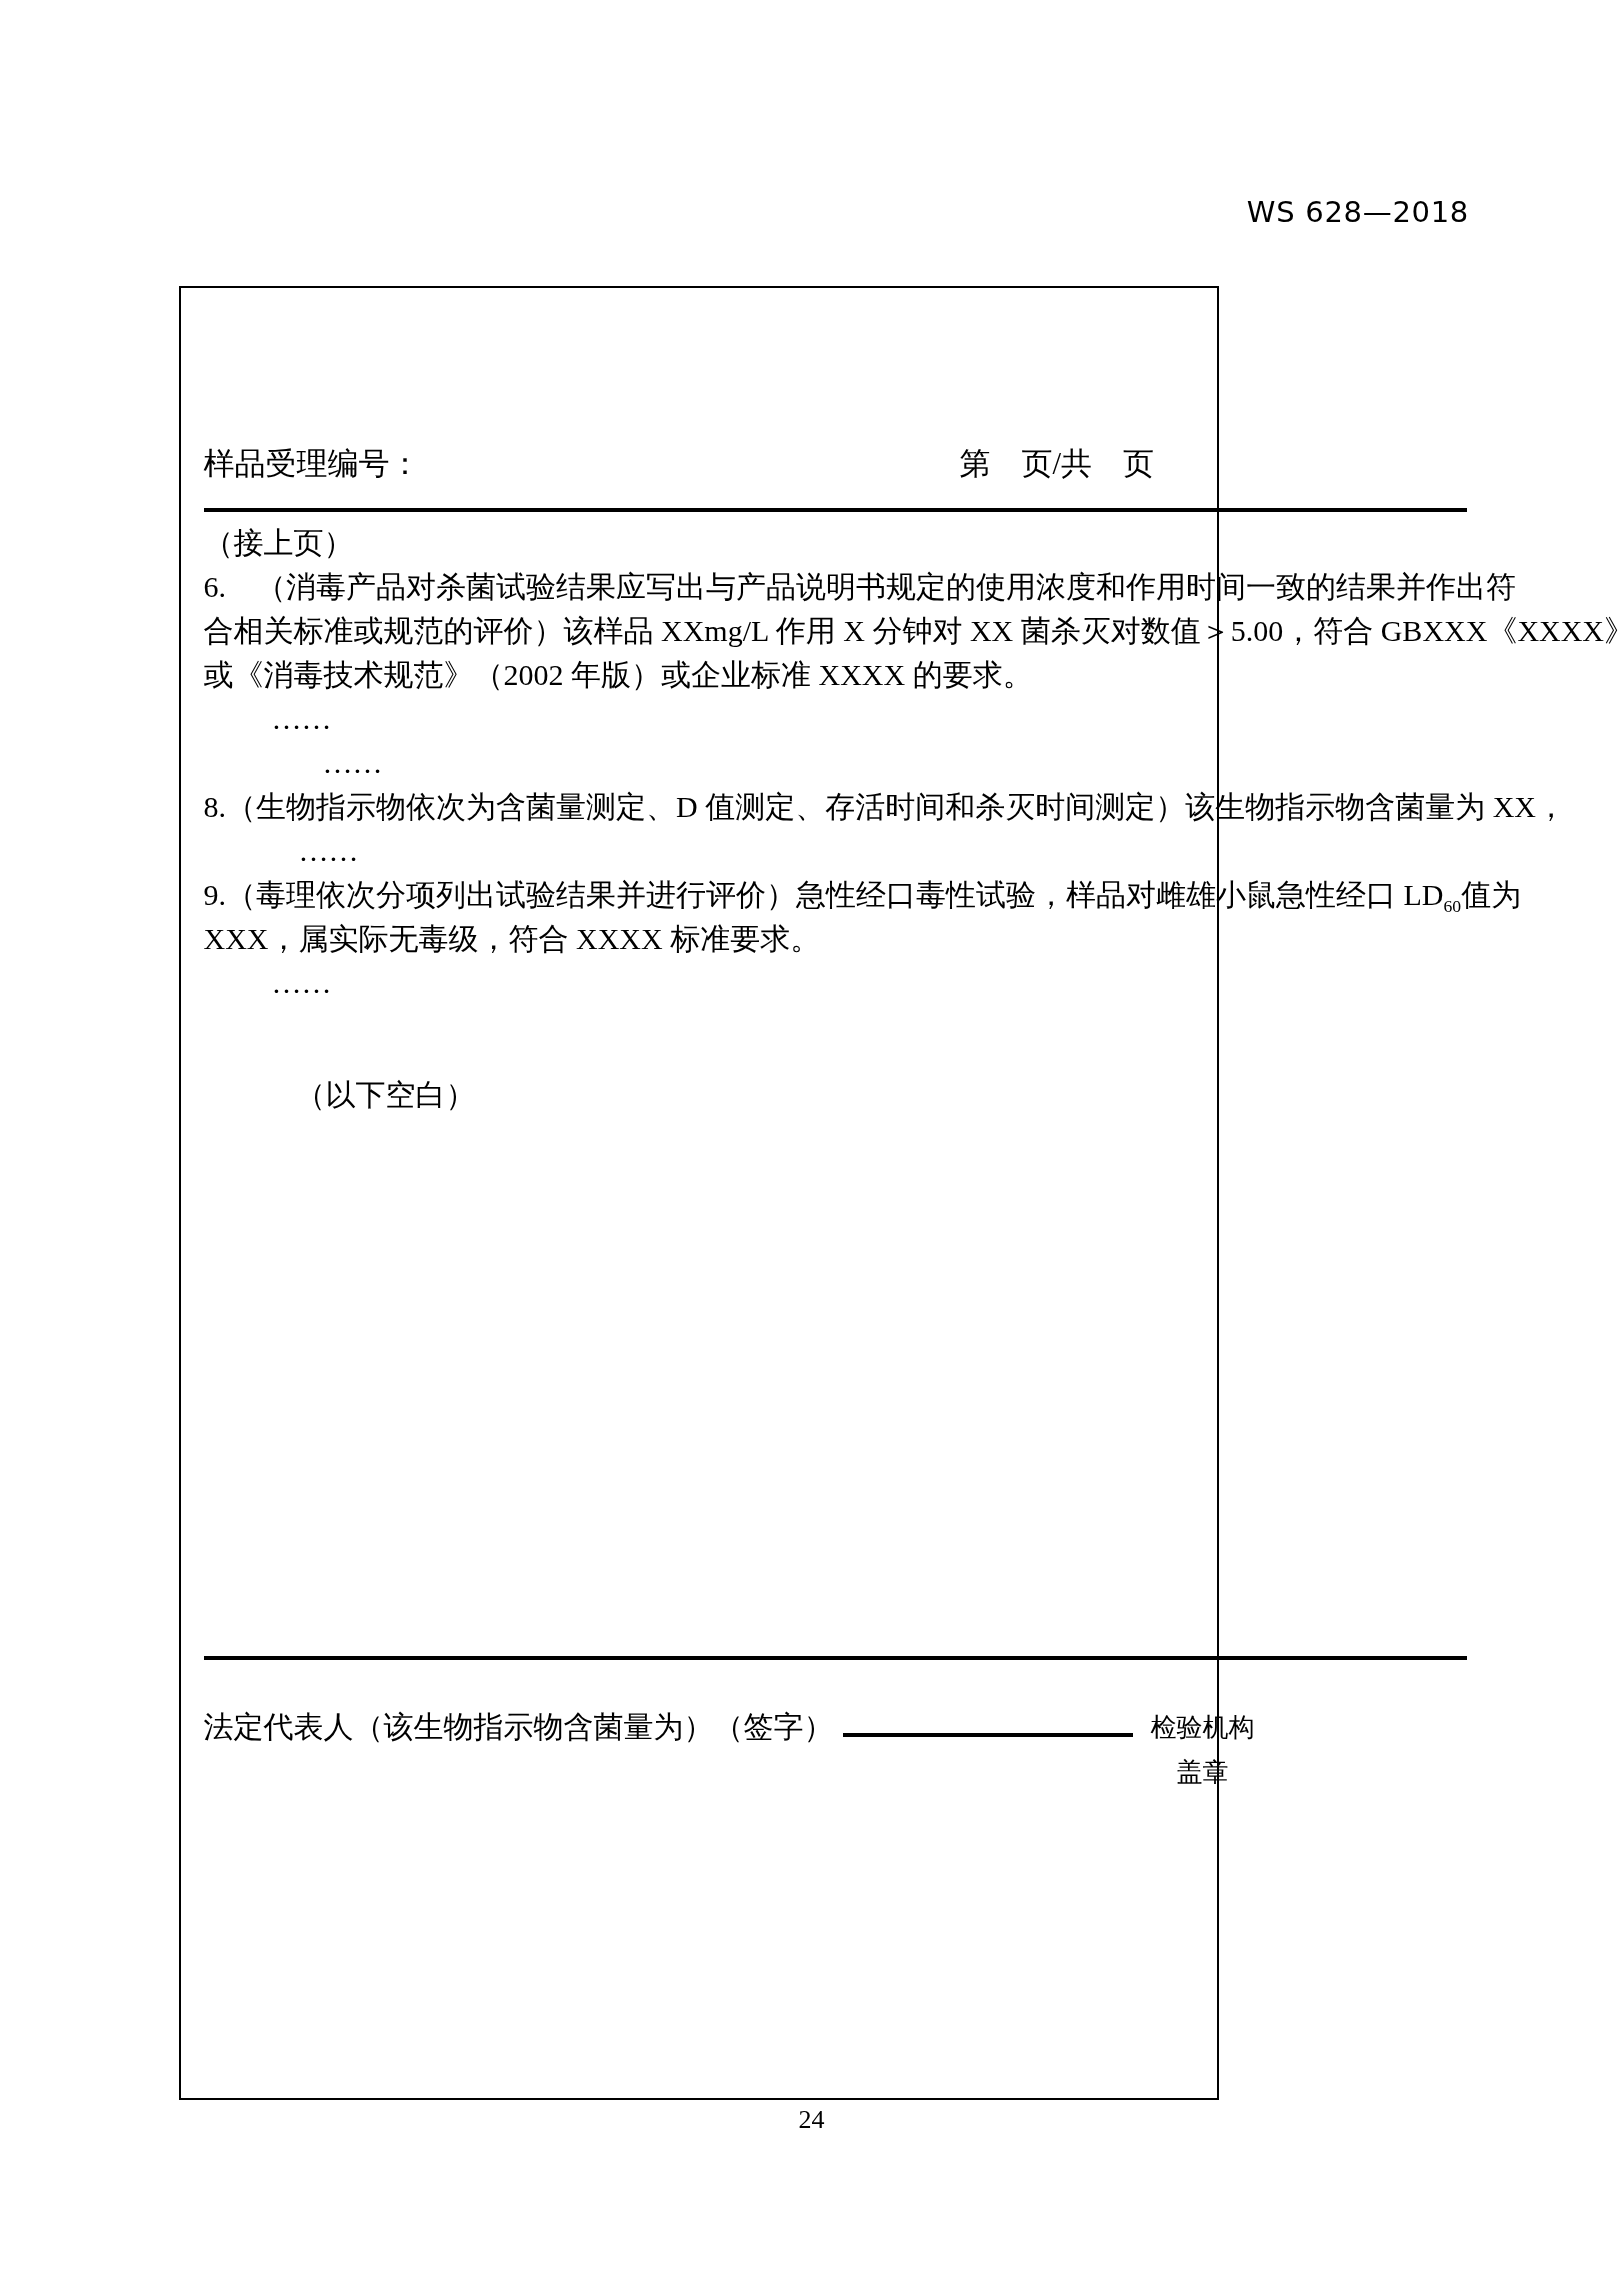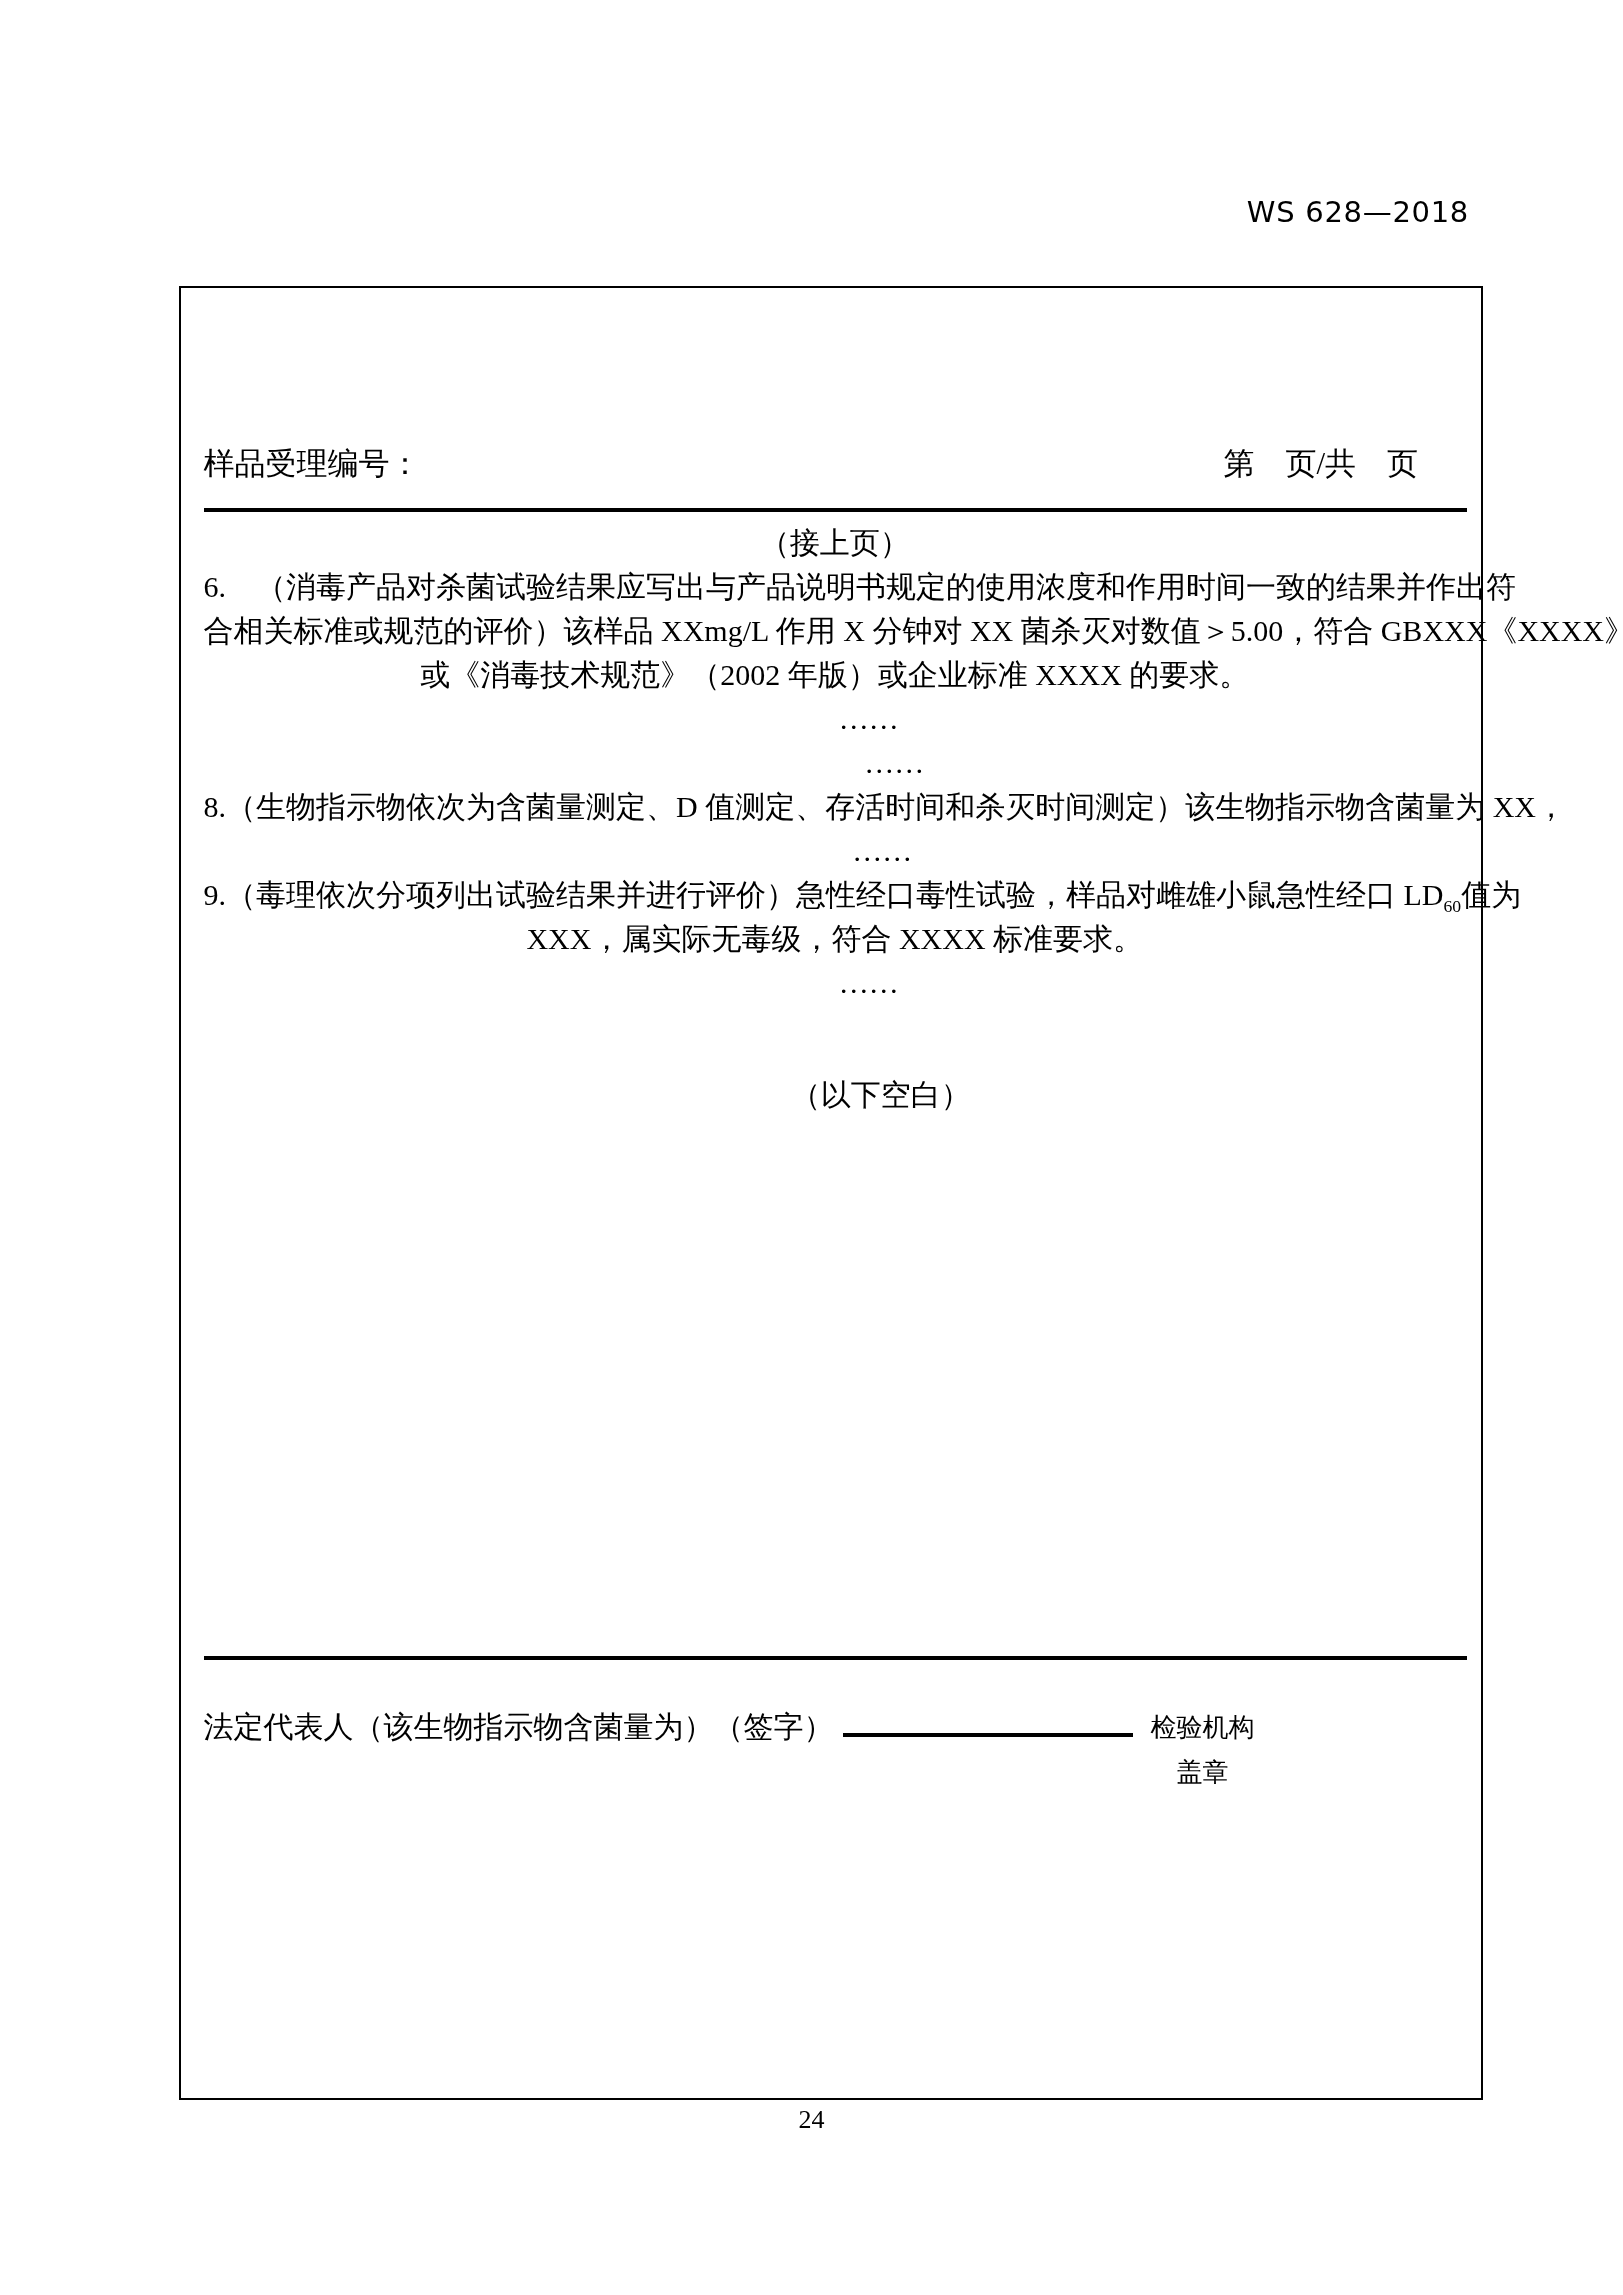--- a/index.html
+++ b/index.html
@@ -6,35 +6,35 @@
   body{
     width:1623px;height:2295px;position:relative;background:#ffffff;color:#000;
     font-family:"Liberation Serif","DejaVu Serif",serif;
   }
   .std-no{
     position:absolute;top:195px;right:154px;
     font-family:"DejaVu Sans","Liberation Sans",sans-serif;
     font-size:29px;letter-spacing:0.7px;
   }
   .box{
-    position:absolute;left:179px;top:286px;width:1304px;height:1814px;
+    position:absolute;left:179px;top:286px;width:1040px;height:1814px;
     border:2.7px solid #000;box-sizing:border-box;text-decoration:underline;
   }
   .sample-row{
     position:absolute;left:22.5px;right:15px;top:155px;
     display:flex;justify-content:space-between;align-items:baseline;
     font-size:31px;line-height:41px;
   }
   .sample-row .page-counter{margin-right:48px;}
   .rule{position:absolute;left:22.5px;width:1263px;height:4.1px;background:#000;}
   .rule-top{top:220px;}
   .rule-bottom{top:1368px;}
   .body-text{
     position:absolute;left:22.5px;top:233px;right:15px;
-    font-size:30px;line-height:44px;text-align:center;
+    font-size:30px;line-height:44px;
   }
   .body-text .line{white-space:nowrap;}
   .body-text sub{font-size:17.7px;line-height:0;}
   .sig-row{
     position:absolute;left:22.5px;top:1417px;font-size:30px;line-height:44px;
     white-space:nowrap;
   }
   .blank{
     display:inline-block;border-bottom:4.1px solid #000;height:27px;
     vertical-align:baseline;

